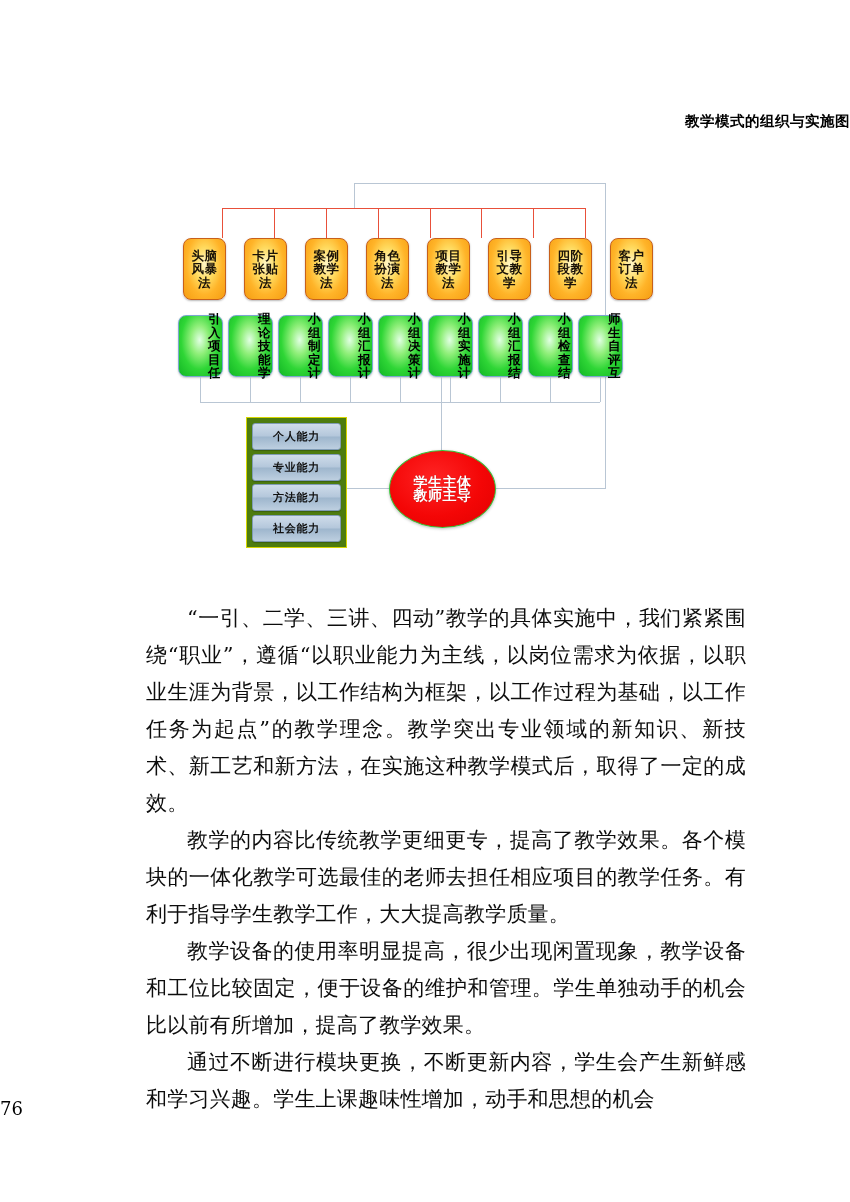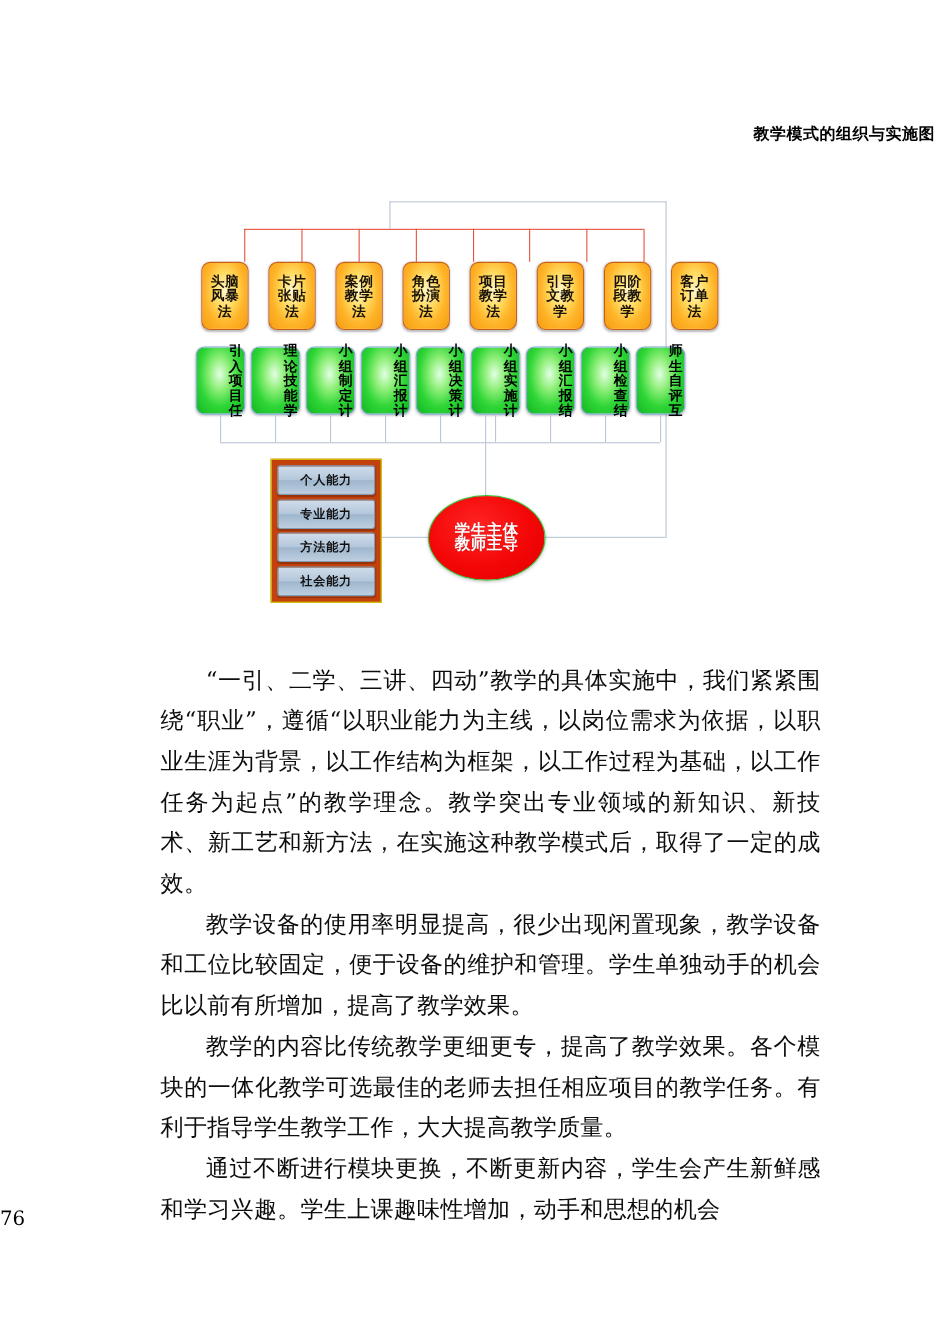--- a/index.html
+++ b/index.html
@@ -120,21 +120,21 @@
     padding-left: 28px;
   }
 
   
   .comp-panel {
     position: absolute;
     left: 96px;
     top: 257px;
     width: 101px;
     height: 131px;
-    background: #c2410c;
+    background: #4d7c0f;
     border: 1.4px solid #d6d600;
     box-sizing: border-box;
     padding: 5px 5px;
     display: flex;
     flex-direction: column;
     justify-content: space-between;
   }
   .cbox {
     height: 25px;
     border: 1.1px solid #7f9bb5;
@@ -323,20 +323,20 @@
 
     <div class="ellipse">
       <span>学生主体</span>
       <span>教师主导</span>
     </div>
 
   </div>
 
   <div class="body-text">
     <p>“一引、二学、三讲、四动”教学的具体实施中，我们紧紧围绕“职业”，遵循“以职业能力为主线，以岗位需求为依据，以职业生涯为背景，以工作结构为框架，以工作过程为基础，以工作任务为起点”的教学理念。教学突出专业领域的新知识、新技术、新工艺和新方法，在实施这种教学模式后，取得了一定的成效。</p>
+    <p>教学的内容比传统教学更细更专，提高了教学效果。各个模块的一体化教学可选最佳的老师去担任相应项目的教学任务。有利于指导学生教学工作，大大提高教学质量。</p>
     <p>教学设备的使用率明显提高，很少出现闲置现象，教学设备和工位比较固定，便于设备的维护和管理。学生单独动手的机会比以前有所增加，提高了教学效果。</p>
-    <p>教学的内容比传统教学更细更专，提高了教学效果。各个模块的一体化教学可选最佳的老师去担任相应项目的教学任务。有利于指导学生教学工作，大大提高教学质量。</p>
     <p>通过不断进行模块更换，不断更新内容，学生会产生新鲜感和学习兴趣。学生上课趣味性增加，动手和思想的机会</p>
   </div>
 
   <div class="page-number">76</div>
 
 </div>
 
 </body></html>

